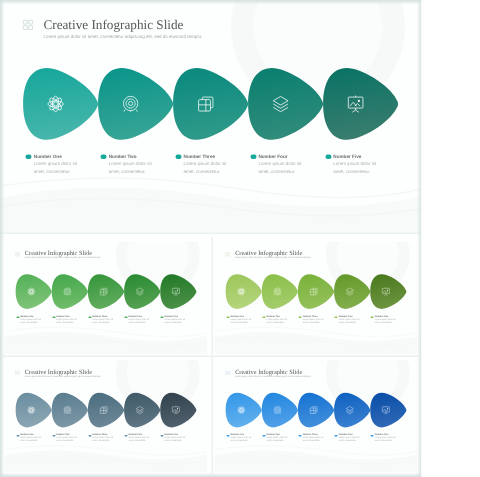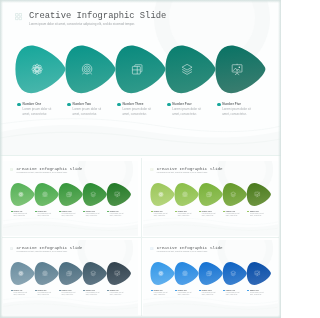--- a/index.html
+++ b/index.html
@@ -4,21 +4,21 @@
 <style>
   html,body{margin:0;padding:0;}
   body{width:281px;height:318px;background:#ffffff;font-family:"Liberation Sans",sans-serif;overflow:hidden;}
   .page{position:relative;width:281px;height:318px;background:#fff;overflow:hidden;}
 
   .slide{position:absolute;background:#fdfefe;overflow:hidden;}
   .slide-svg{position:absolute;left:0;top:0;}
 
   .hdr{position:absolute;display:flex;align-items:flex-start;}
   .hdr-icon{flex:none;}
-  .hdr-title{font-family:Liberation Mono, monospace;color:#56595b;white-space:nowrap;}
+  .hdr-title{font-family:Liberation Serif, serif;color:#56595b;white-space:nowrap;}
   .hdr-sub{font-family:"Liberation Sans",sans-serif;color:#a2a7aa;white-space:nowrap;}
 
   .cap{position:absolute;}
   .cap-head{display:flex;align-items:center;}
   .cap-dot{border-radius:50%;flex:none;}
   .cap-title{font-weight:bold;color:#6a6e71;white-space:nowrap;}
   .cap-desc{color:#a8adb0;}
 
   .sep{position:absolute;background:#eaf2f0;}
   .edge{position:absolute;pointer-events:none;}

